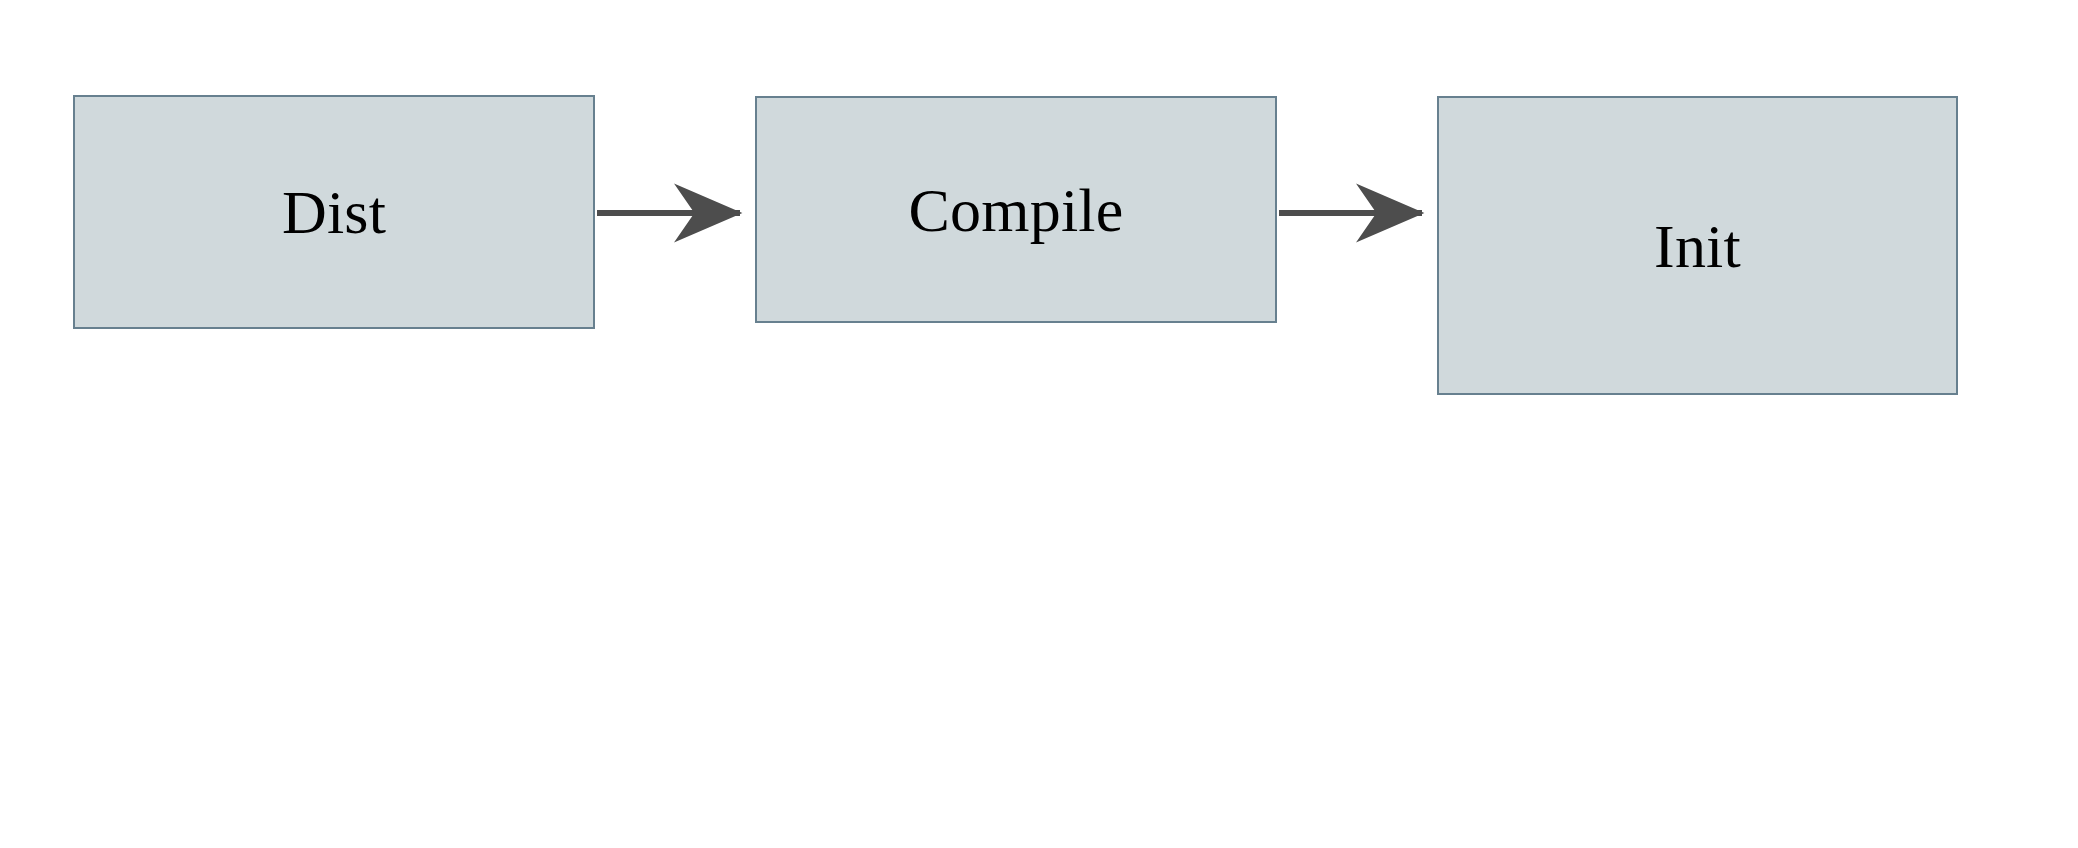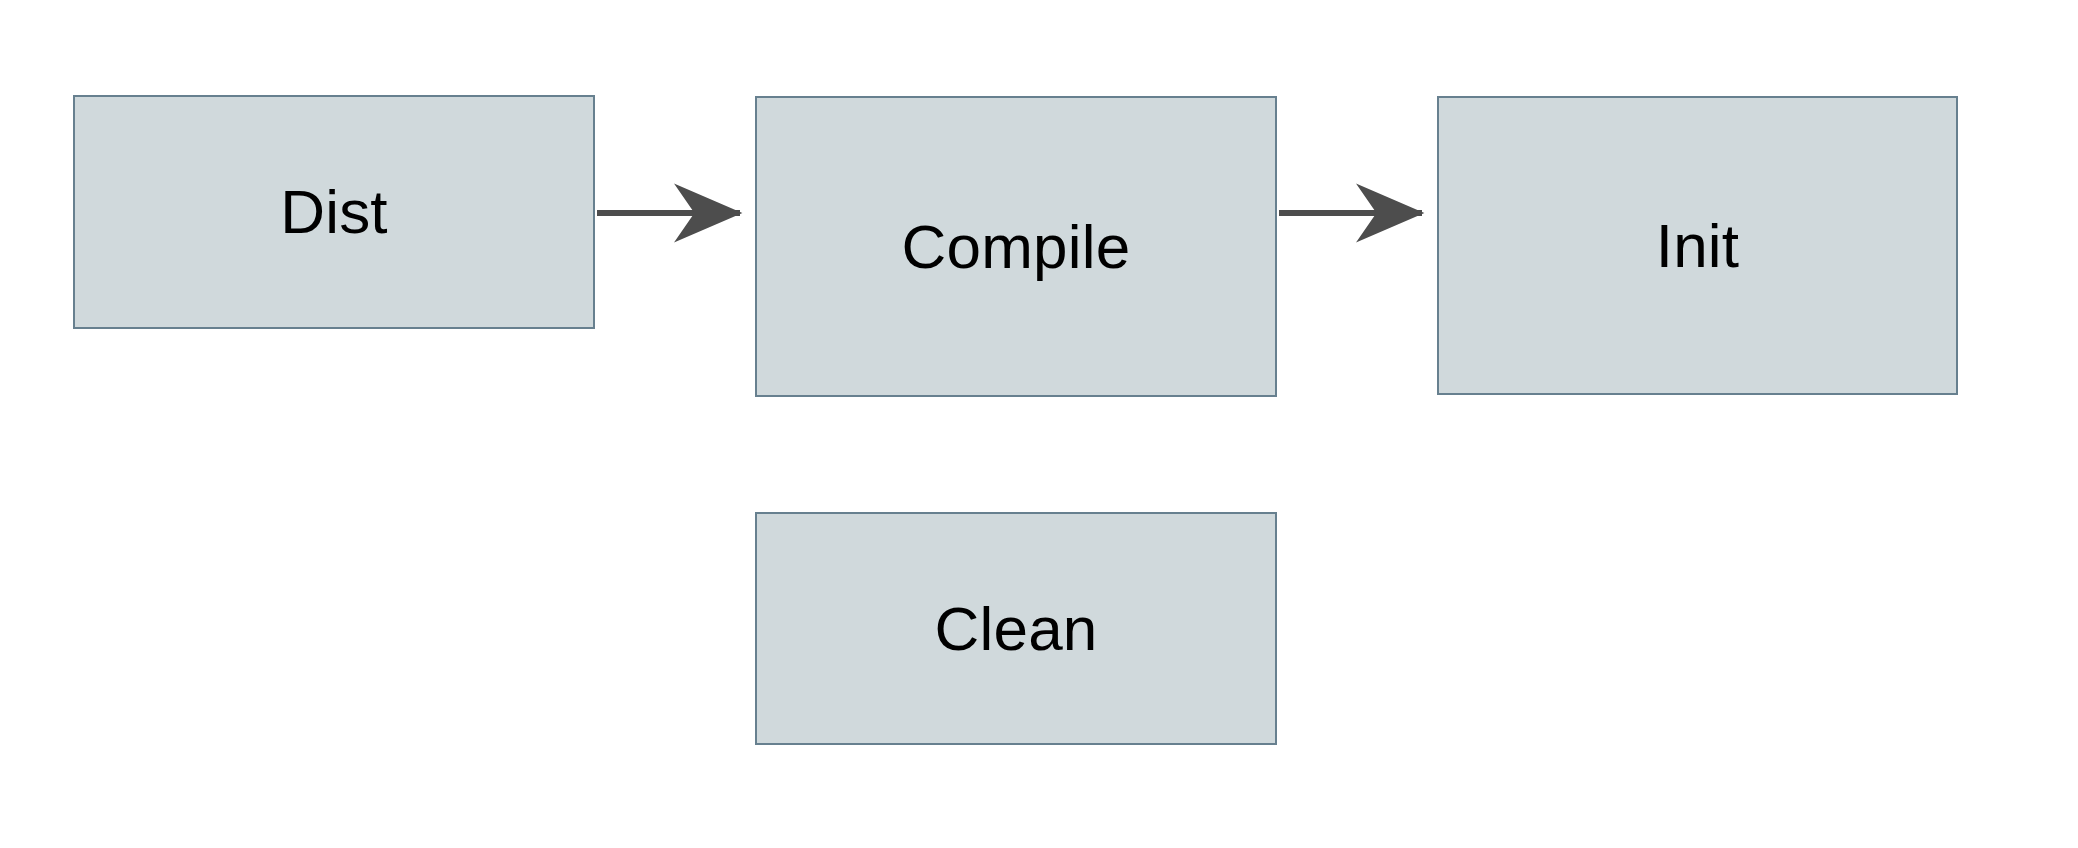--- a/index.html
+++ b/index.html
@@ -20,40 +20,40 @@
   .node {
     position: absolute;
     box-sizing: border-box;
     background: #d0d9dc;
     border: 2px solid #67808f;
     display: flex;
     align-items: center;
     justify-content: center;
   }
   .node-label {
-    font-family: Liberation Sans, sans-serif;
+    font-family: Liberation Serif, serif;
     font-size: 62px;
     line-height: 1;
     color: #000000;
     letter-spacing: 0.2px;
     white-space: nowrap;
     user-select: none;
   }
   .edge-layer {
     position: absolute;
     left: 0;
     top: 0;
     width: 2078px;
     height: 848px;
     pointer-events: none;
   }
 
   
   #node-dist    { left: 73px;  top: 95px;  width: 522px; height: 234px; }
-  #node-compile { left: 755px; top: 96px;  width: 522px; height: 301px; }
+  #node-compile { left: 755px; top: 96px;  width: 522px; height: 227px; }
   #node-init    { left: 1437px;top: 96px;  width: 521px; height: 299px; }
   #node-clean   { left: 755px; top: 512px; width: 522px; height: 233px; }
 </style>
 </head>
 <body>
 
 <div id="canvas">
 
   <svg class="edge-layer" viewBox="0 0 2078 848" width="2078" height="848" xmlns="http://www.w3.org/2000/svg">
     <defs>
@@ -76,17 +76,14 @@
   </div>
 
   <div class="node" id="node-compile">
     <span class="node-label">Compile</span>
   </div>
 
   <div class="node" id="node-init">
     <span class="node-label">Init</span>
   </div>
 
-  <div class="node" id="node-clean">
-    <span class="node-label">Clean</span>
-  </div>
 
 </div>
 
 </body></html>

